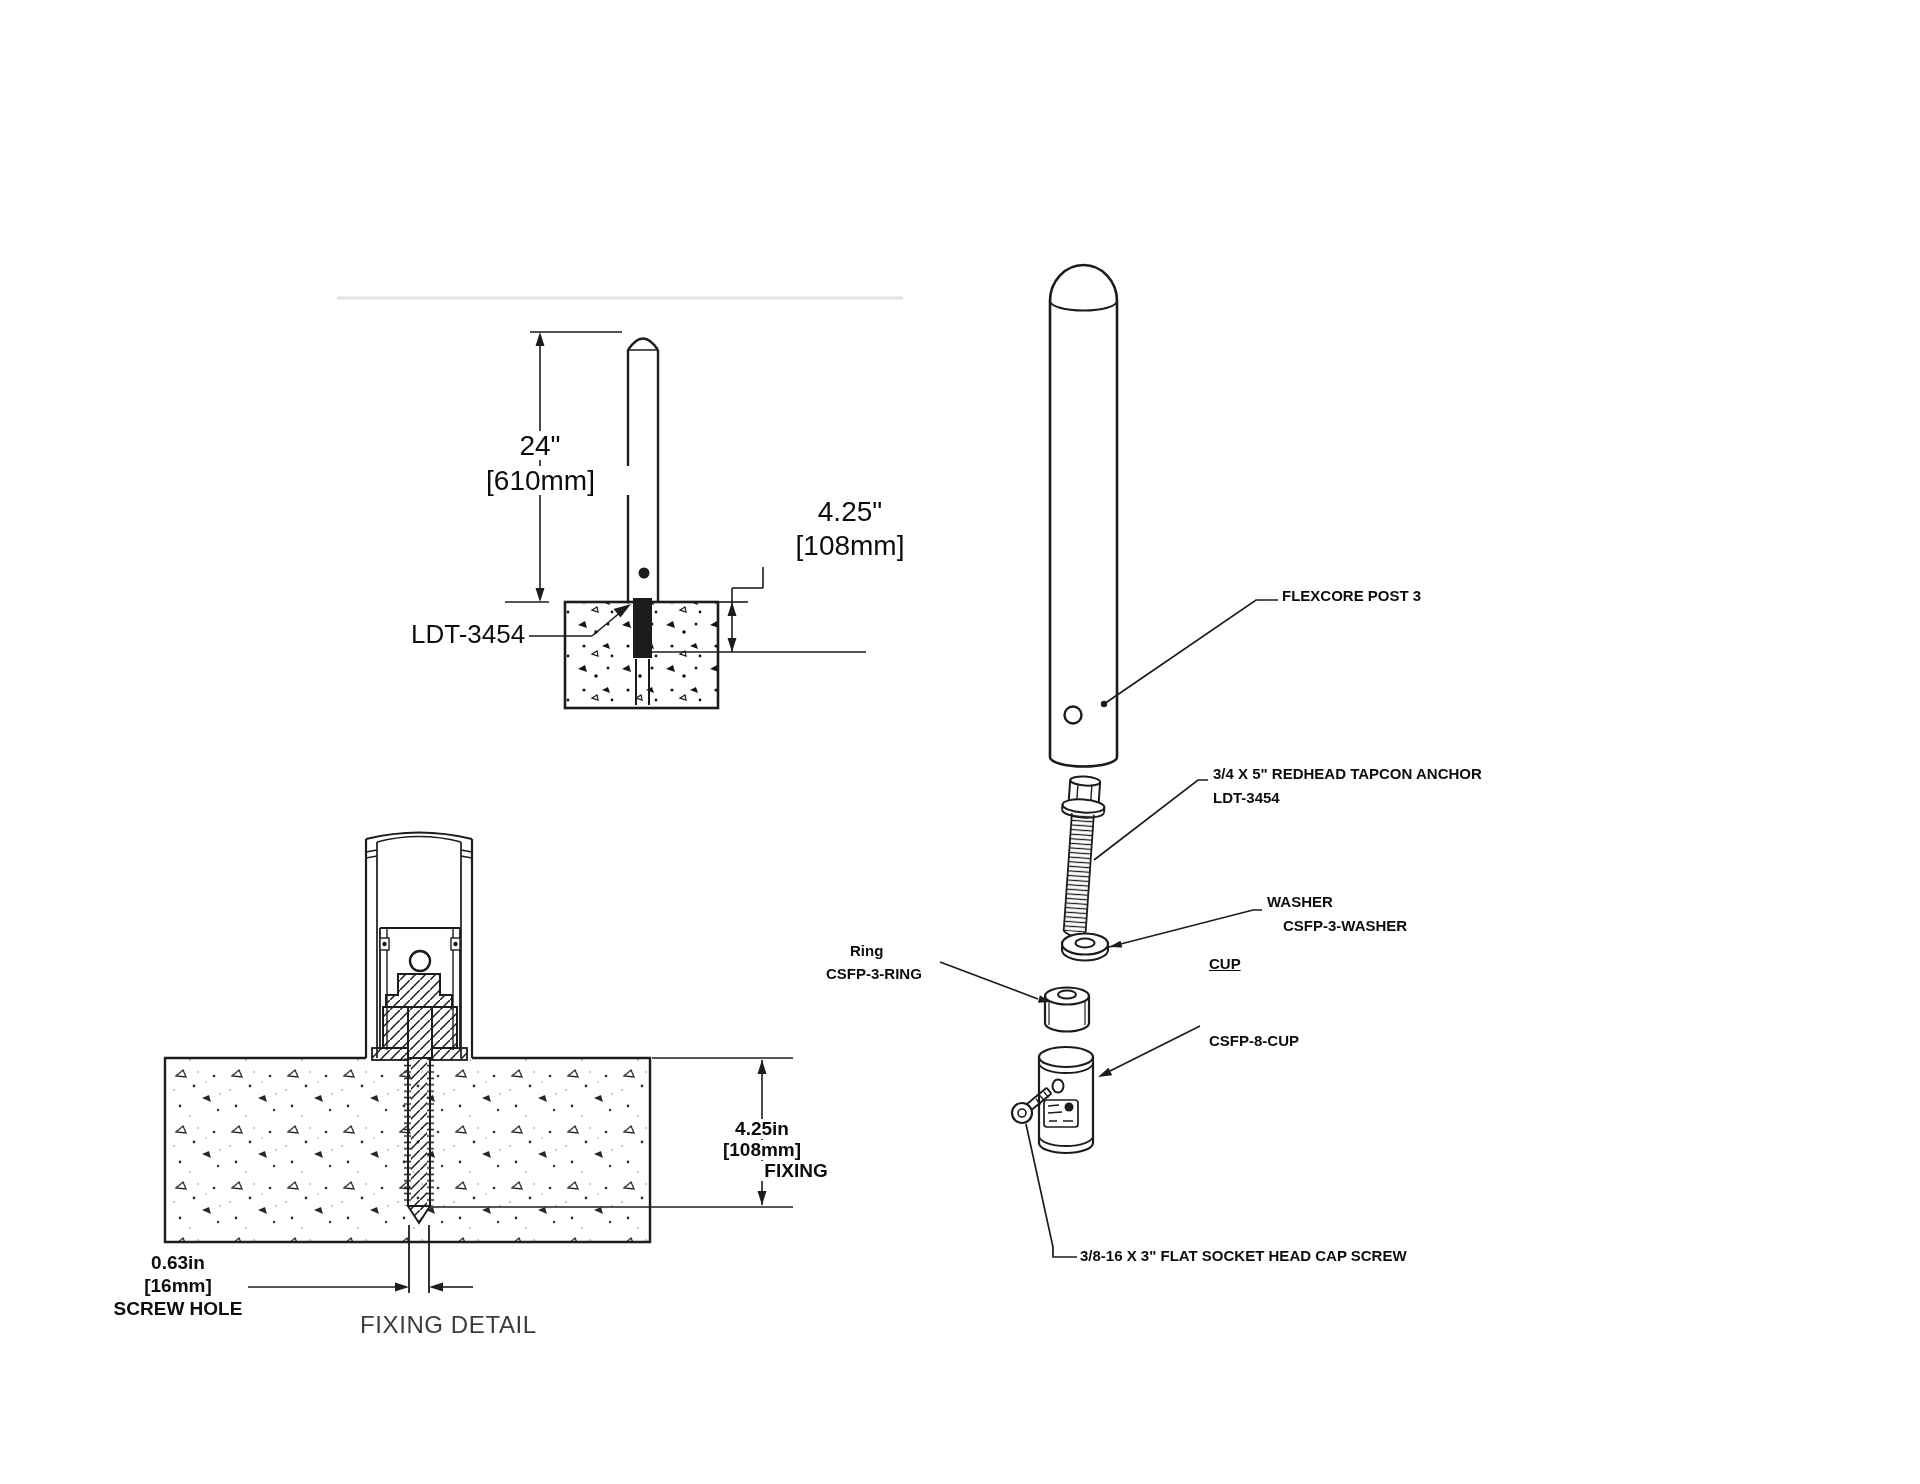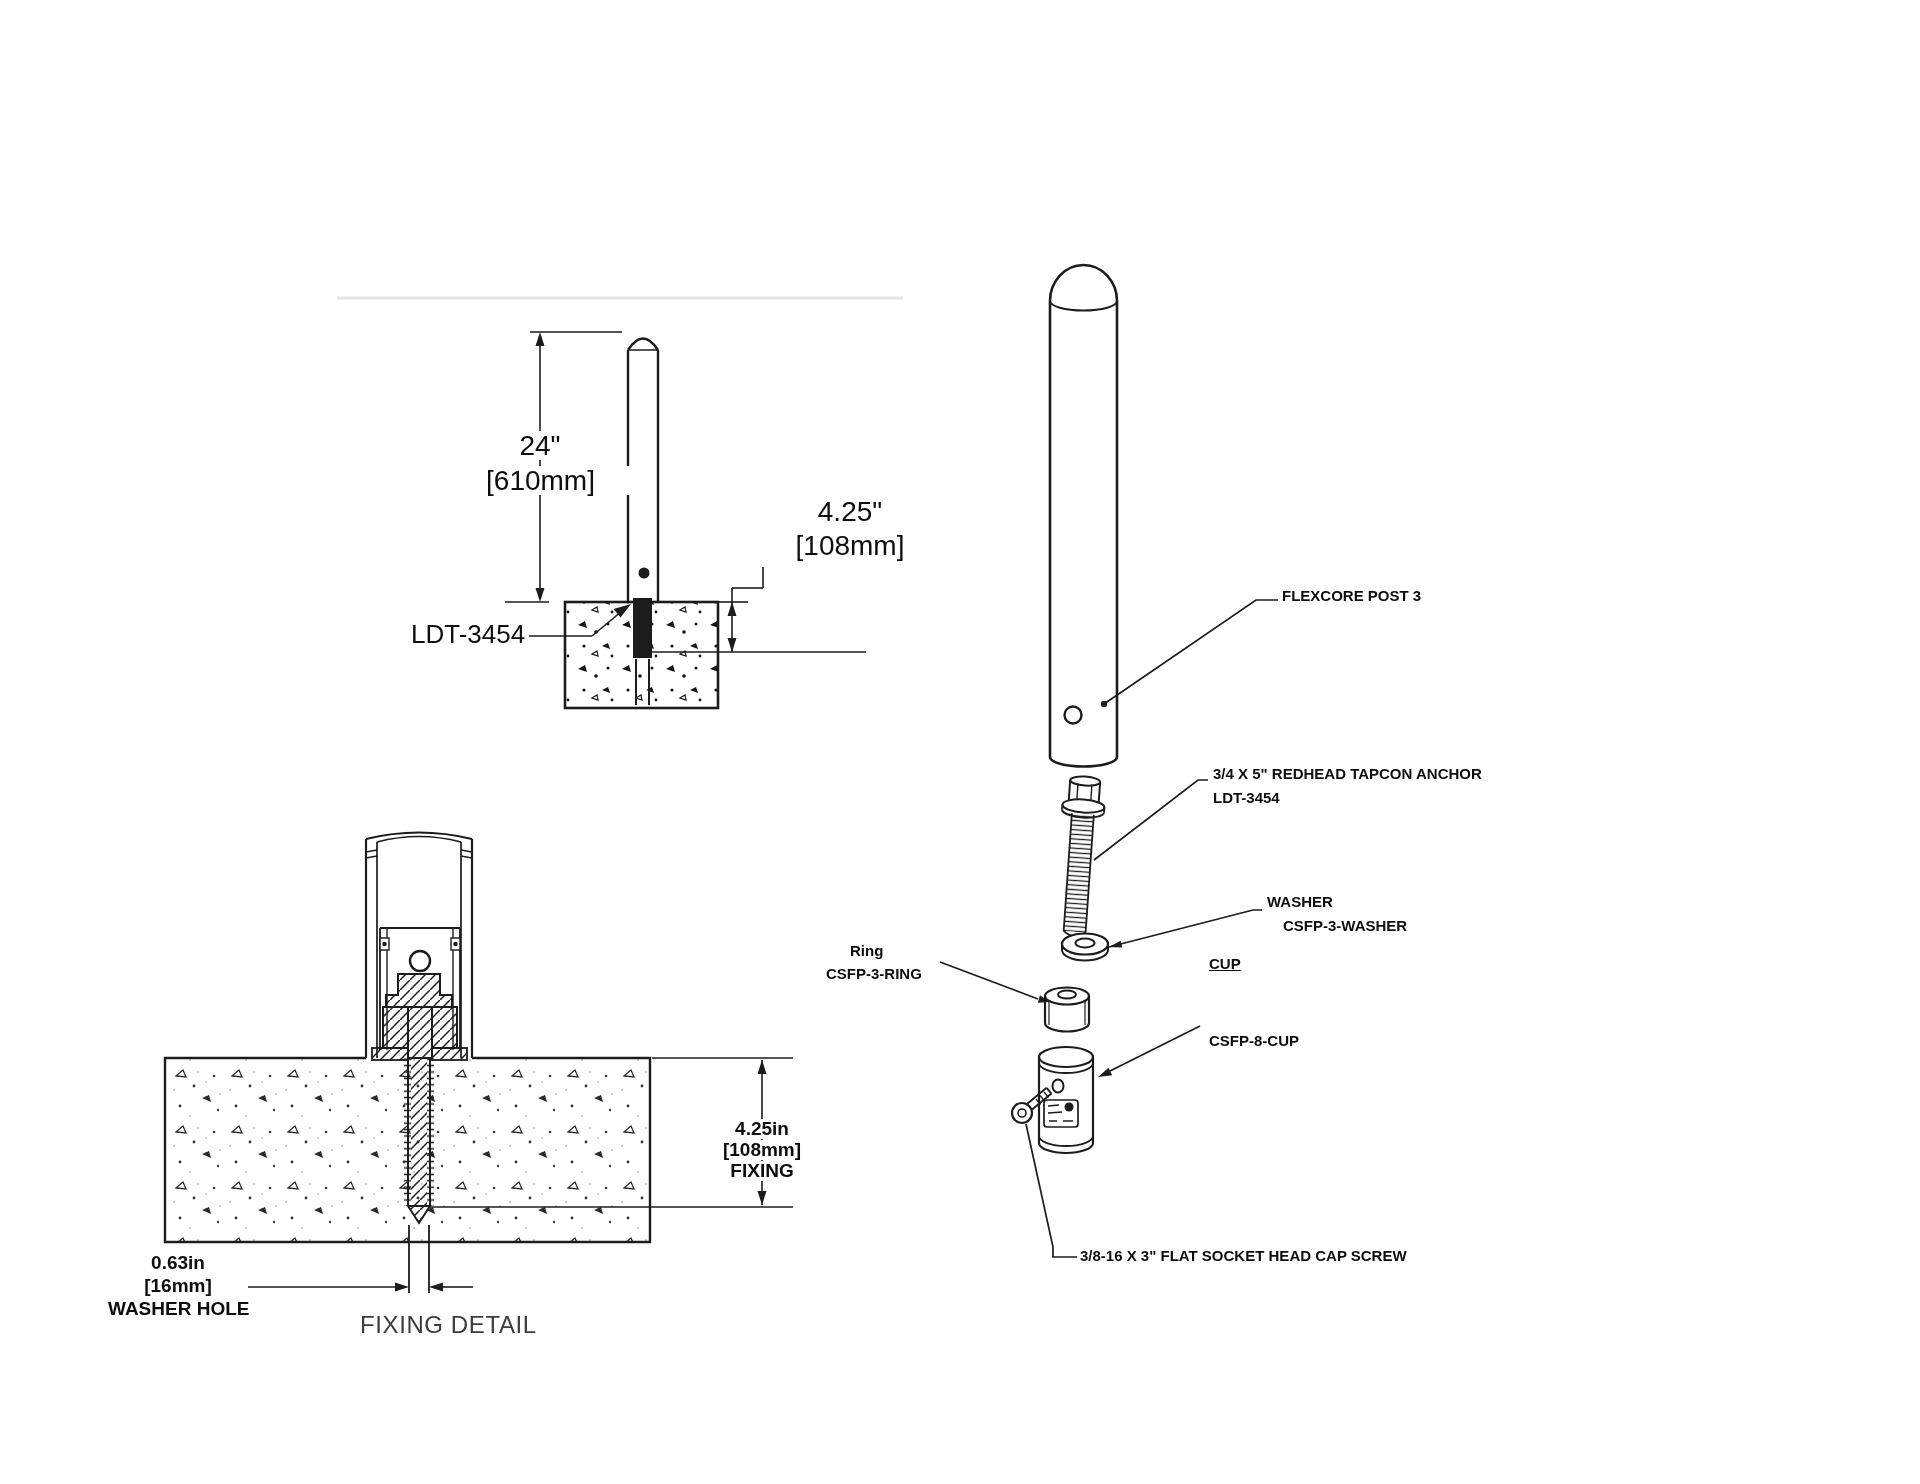--- a/index.html
+++ b/index.html
@@ -263,24 +263,24 @@
   </svg>
 
   <div class="lbl dimA" style="left:455px;top:431px;width:170px;">24"</div>
   <div class="lbl dimA" style="left:448px;top:466px;width:185px;">[610mm]</div>
   <div class="lbl dimA" style="left:770px;top:497px;width:160px;">4.25"</div>
   <div class="lbl dimA" style="left:765px;top:531px;width:170px;">[108mm]</div>
   <div class="lbl" style="left:411px;top:621px;font-size:26px;">LDT-3454</div>
 
   <div class="lbl dimB" style="left:697px;top:1119px;width:130px;">4.25in</div>
   <div class="lbl dimB" style="left:697px;top:1140px;width:130px;">[108mm]</div>
-  <div class="lbl dimB" style="left:697px;top:1161px;width:130px;">FIXING</div>
+  <div class="lbl dimB" style="left:731px;top:1161px;width:130px;">FIXING</div>
   <div class="lbl dimB" style="left:108px;top:1253px;width:140px;">0.63in</div>
   <div class="lbl dimB" style="left:108px;top:1276px;width:140px;">[16mm]</div>
-  <div class="lbl dimB" style="left:108px;top:1299px;width:140px;">WASHER HOLE</div>
+  <div class="lbl dimB" style="left:108px;top:1299px;width:140px;">SCREW HOLE</div>
   <div class="lbl caption" style="left:360px;top:1312px;">FIXING DETAIL</div>
 
   <div class="lbl calloutB" style="left:1282px;top:588px;">FLEXCORE POST 3</div>
   <div class="lbl calloutB" style="left:1213px;top:766px;">3/4 X 5" REDHEAD TAPCON ANCHOR</div>
   <div class="lbl calloutB" style="left:1213px;top:790px;">LDT-3454</div>
   <div class="lbl calloutB" style="left:1267px;top:894px;">WASHER</div>
   <div class="lbl calloutB" style="left:1267px;top:918px;margin-left:16px;">CSFP-3-WASHER</div>
   <div class="lbl calloutB" style="left:826px;top:943px;margin-left:24px;">Ring</div>
   <div class="lbl calloutB" style="left:826px;top:966px;">CSFP-3-RING</div>
   <div class="lbl calloutB" style="left:1209px;top:956px;text-decoration:underline;">CUP</div>

